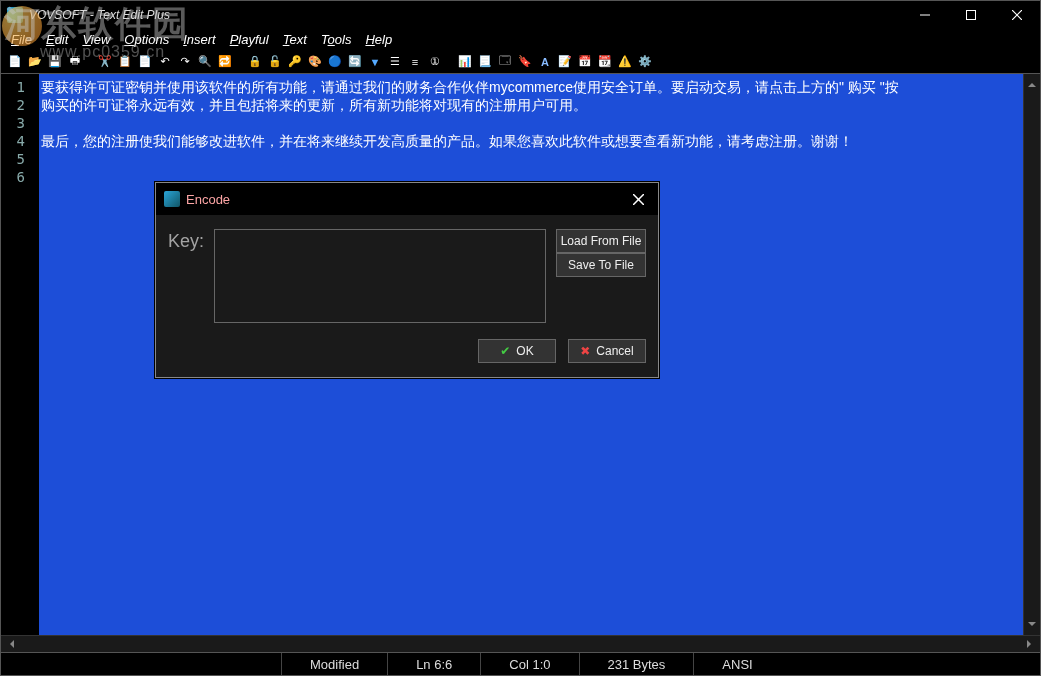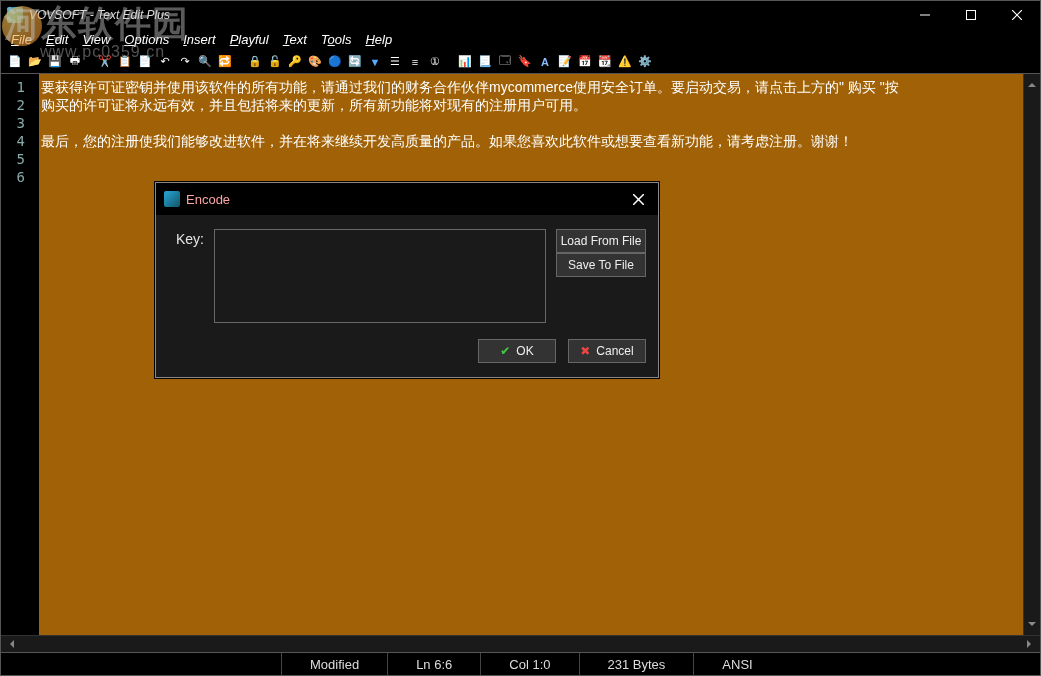--- a/index.html
+++ b/index.html
@@ -45,21 +45,21 @@
   border-left:1px solid #555; border-right:1px solid #555;
   position: relative;
 }
 .gutter {
   width: 38px; background:#000; color:#8aa;
   font-family: Consolas, monospace; font-size:14px;
   padding-top:4px;
 }
 .gutter div { text-align:right; padding-right:14px; line-height:18px; }
 .textarea {
-  flex:1; background:#a16207; color:#fff;
+  flex:1; background:#1d4ed8; color:#fff;
   font-family: "Microsoft YaHei", sans-serif; font-size:14px;
   padding: 4px 2px; line-height:18px;
   white-space: pre-wrap; overflow:hidden;
 }
 .scroll-y { position:absolute; right:0; top:0; width:17px; height:calc(100% - 17px);
   background:#1a1a1a; border-left:1px solid #333; }
 .scroll-y::before, .scroll-y::after { content:""; position:absolute; left:4px; width:0; height:0; border:4px solid transparent; }
 .scroll-y::before { top:5px; border-bottom-color:#888; }
 .scroll-y::after { bottom:5px; border-top-color:#888; }
 .scroll-x { position:absolute; left:0; bottom:0; right:0; height:17px; background:#1a1a1a; border-top:1px solid #333; }
@@ -84,21 +84,21 @@
 }
 .dlg-title {
   height:32px; background:#000; display:flex; align-items:center;
   padding-left:8px;
 }
 .dlg-title .dicon { width:16px; height:16px; background:linear-gradient(135deg,#2aa5d8,#156); border-radius:2px; margin-right:6px; }
 .dlg-title .dtxt { flex:1; font-size:13px; color:#fca5a5; }
 .dlg-close { width:40px; height:100%; display:flex; align-items:center; justify-content:center; cursor:pointer; }
 .dlg-close svg { width:11px; height:11px; }
 .dlg-body { padding:14px 12px 10px; display:flex; gap:10px; }
-.dlg-label { color:#e5e5e5; font-size:14px; padding-top:2px;margin-left:8px; }
+.dlg-label { color:#a3a3a3; font-size:18px; padding-top:2px; }
 .dlg-textarea { flex:1; height:94px; background:#1a1a1a; border:1px solid #666; }
 .dlg-side { display:flex; flex-direction:column; width:90px; }
 .dlg-btn {
   background:#333; border:1px solid #666; color:#eee;
   font-size:12px; height:24px; display:flex; align-items:center; justify-content:center;
   cursor:pointer;
 }
 .dlg-foot { display:flex; justify-content:flex-end; gap:12px; padding:6px 12px 14px; }
 .dlg-foot .wide { width:78px; height:24px; gap:6px; }
 .ico-check { color:#4c4; }

